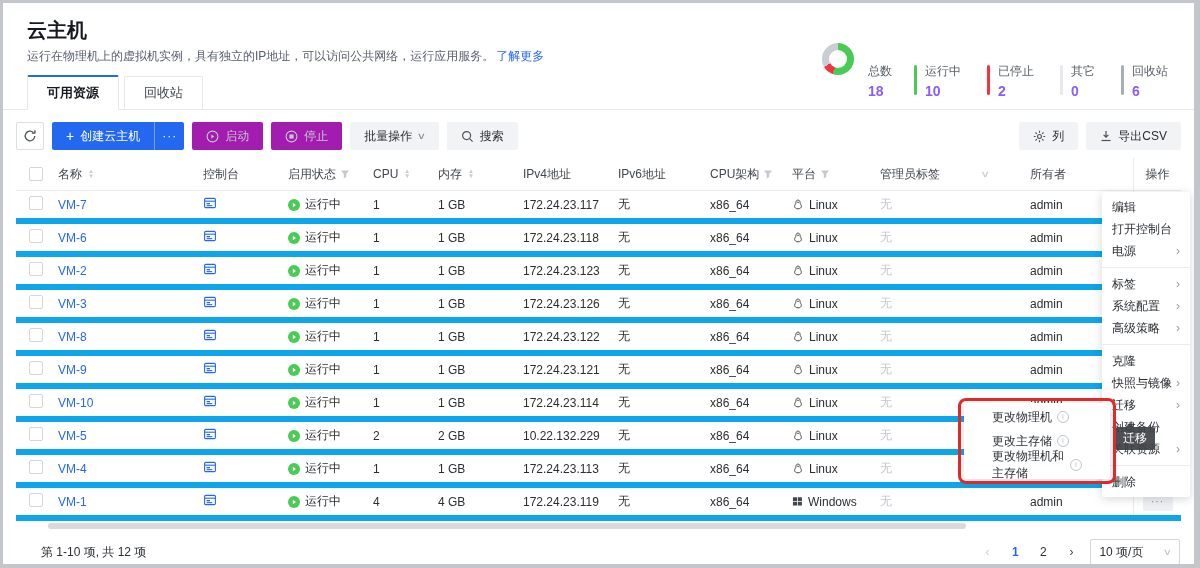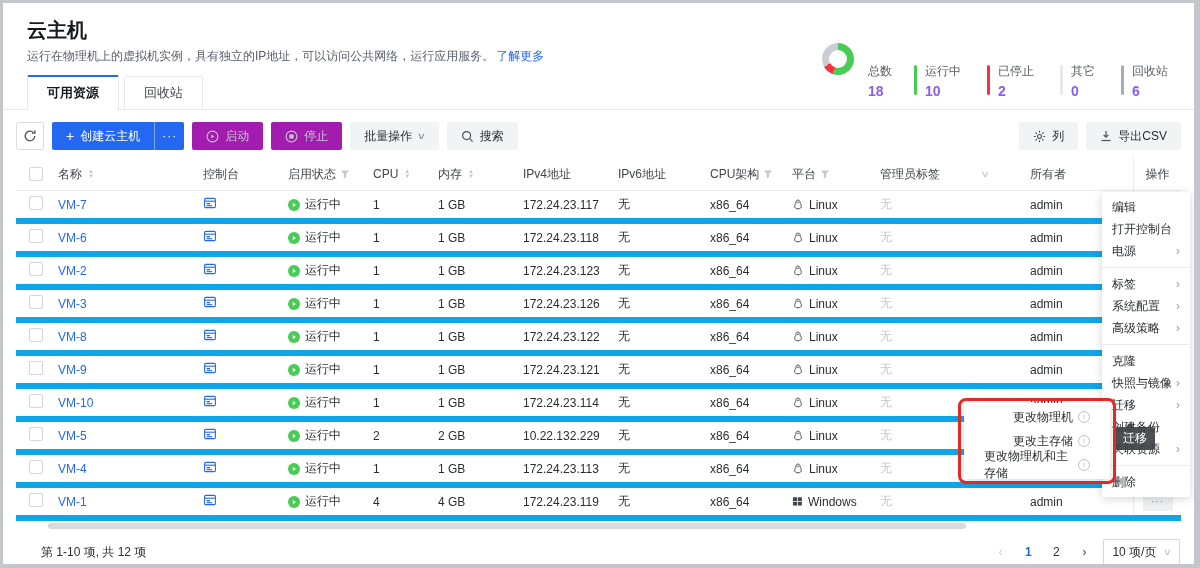--- a/index.html
+++ b/index.html
@@ -59,32 +59,32 @@
 
   
   .hscroll { position: relative; height: 6px; margin-top: 2px; }
   .hscroll-thumb { position: absolute; left: 32px; top: 0; width: 918px; height: 6px; border-radius: 3px; background: #d8dadd; cursor: grab; }
   .table-footer { display: flex; justify-content: space-between; align-items: center; padding: 10px 1px 0; font-size: 12px; color: #2a2e33; margin-left: 24px; }
   .pagination { display: flex; align-items: center; gap: 10px; }
   .page-btn { min-width: 18px; text-align: center; cursor: pointer; color: #41464d; font-size: 12px; }
   .page-btn.arrow-prev { color: #c9ccd1; }
   .page-num { min-width: 18px; text-align: center; cursor: pointer; color: #2a2e33; }
   .page-num.active { color: var(--primary); font-weight: 700; }
-  .page-size { display: flex; align-items: center; gap: 8px; border: 1px solid #d4d7da; border-radius: 2px; height: 26px; padding: 0 8px; cursor: pointer; }
+  .page-size { display: flex; align-items: center; gap: 21px; border: 1px solid #d4d7da; border-radius: 2px; height: 26px; padding: 0 8px; cursor: pointer; }
   .page-size .chev { color: #c0c4cc; }
 
   
   .dropdown-menu { position: absolute; top: 189px; right: 4px; width: 88px; background: #fff; border-radius: 2px; box-shadow: 0 2px 10px rgba(30,35,43,.18); padding: 4px 0; z-index: 20; }
   .menu-item { height: 22px; padding: 0 10px; display: flex; align-items: center; justify-content: space-between; font-size: 12px; color: #2a2e33; cursor: pointer; }
   .submenu-arrow { color: #9aa0a8; font-size: 12px; }
   .menu-divider { height: 1px; background: #ececee; margin: 5px 0; }
 
   
   .submenu { position: absolute; top: 400px; left: 961px; width: 146px; background: #fff; border-radius: 2px; box-shadow: 0 2px 10px rgba(30,35,43,.18); padding: 2px 0; z-index: 21; }
-  .submenu-item { height: 24px; padding: 0 20px; display: flex; align-items: center; gap: 5px; font-size: 12px; color: #2a2e33; cursor: pointer; justify-content: flex-end; }
+  .submenu-item { height: 24px; padding: 0 28px; display: flex; align-items: center; gap: 5px; font-size: 12px; color: #2a2e33; cursor: pointer; }
   .info-icon { width: 12px; height: 12px; border: 1px solid #c0c4cc; border-radius: 50%; color: #c0c4cc; font-size: 8px; line-height: 10px; text-align: center; font-style: normal; flex: none; }
   .red-annotation { position: absolute; top: 395px; left: 955px; width: 158px; height: 86px; border: 3px solid var(--annotation-red); border-radius: 8px; z-index: 23; pointer-events: none; }
   .tooltip { position: absolute; top: 424px; left: 1112px; background: rgba(62,66,72,.92); color: #fff; font-size: 12px; padding: 3px 8px; border-radius: 3px; z-index: 22; }
   .tooltip::before { content: ""; position: absolute; top: -4px; left: 11px; border: 4px solid transparent; border-top: none; border-bottom: 4px solid rgba(62,66,72,.92); }
 
   .icon { display: inline-flex; flex: none; }
 </style>
 </head>
 <body>
 

